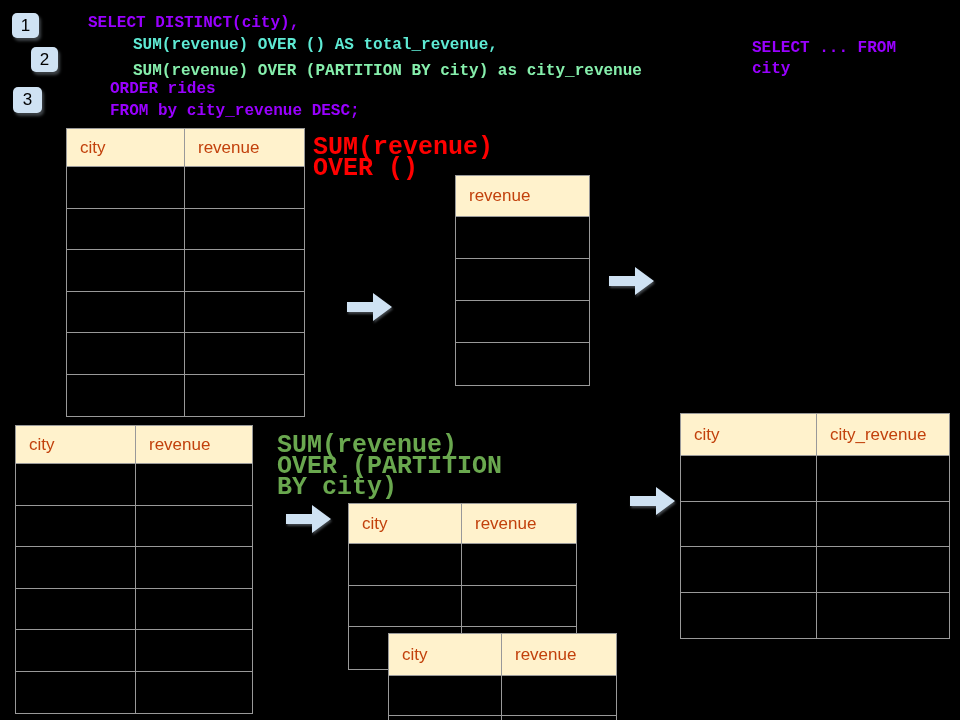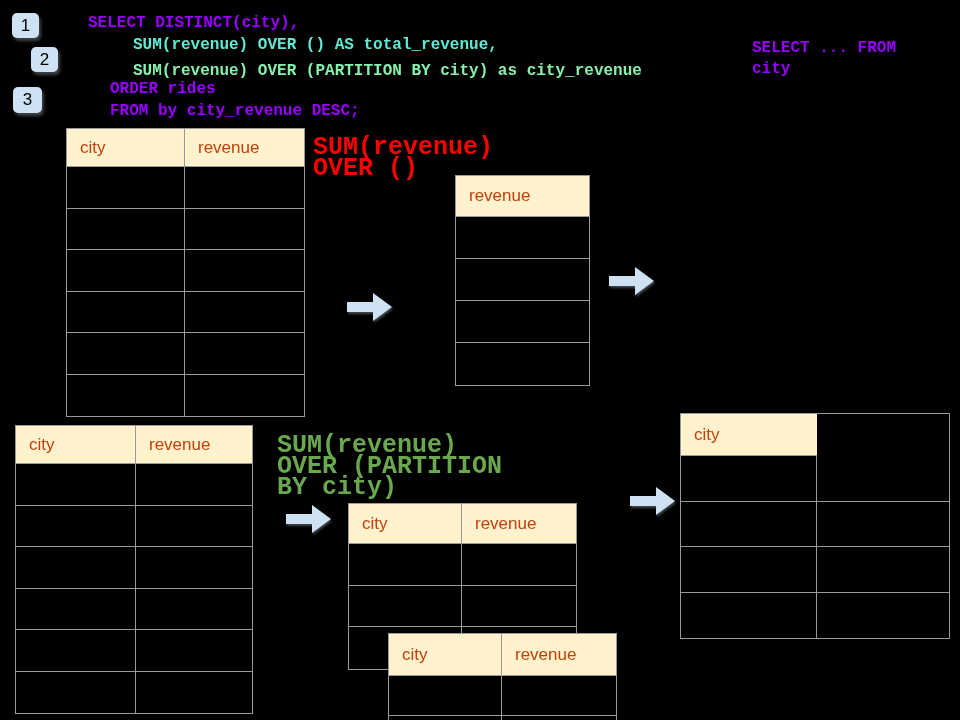--- a/index.html
+++ b/index.html
@@ -189,20 +189,21 @@
       </div>
       <div class="trow" style="height: 40px; grid-template-columns: 113px 114px;">
         <div class="tcell"></div>
         <div class="tcell"></div>
       </div>
     </div>
 
   <div class="dtable" style="left:680px;top:413px;width:270px;">
       <div class="trow thead" style="height: 42px; grid-template-columns: 136px 132px;">
         <div class="tcell">city</div>
+        <div class="tcell">city_revenue</div>
       </div>
       <div class="trow" style="height: 45.5px; grid-template-columns: 136px 132px;">
         <div class="tcell"></div>
         <div class="tcell"></div>
       </div>
       <div class="trow" style="height: 45.5px; grid-template-columns: 136px 132px;">
         <div class="tcell"></div>
         <div class="tcell"></div>
       </div>
       <div class="trow" style="height: 45.5px; grid-template-columns: 136px 132px;">

